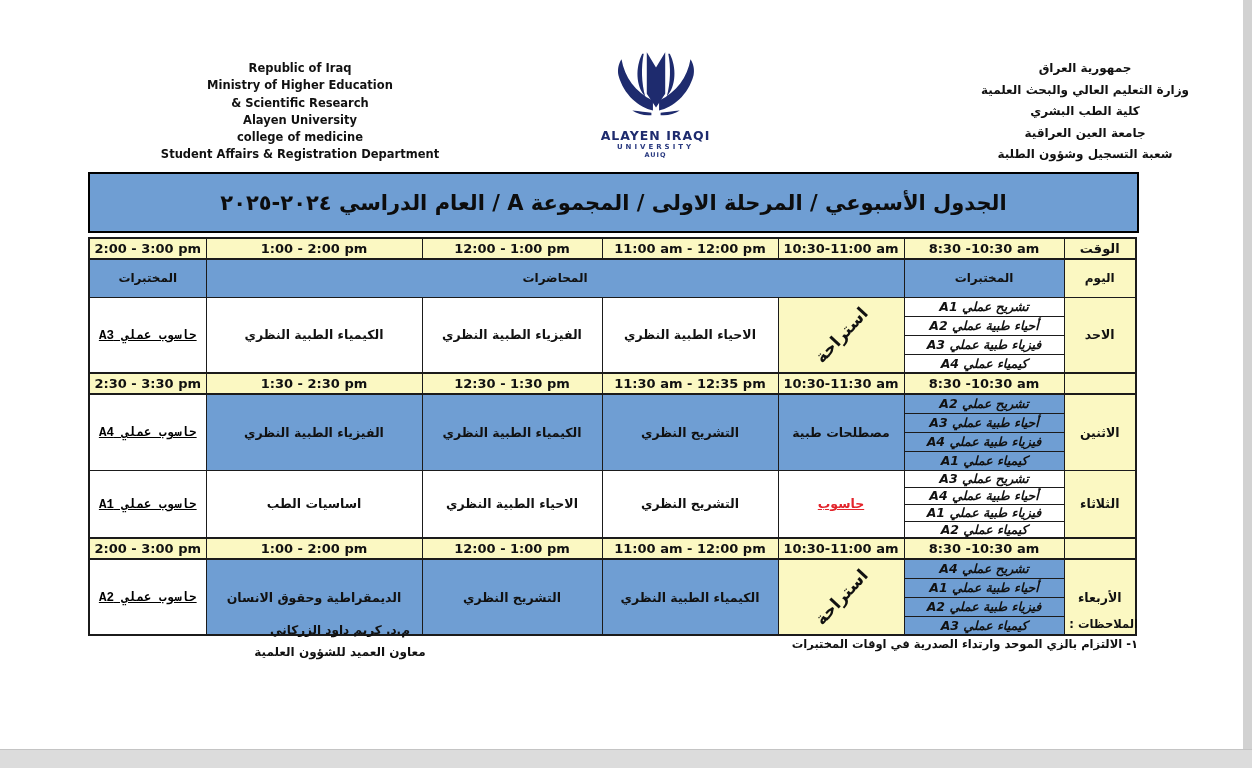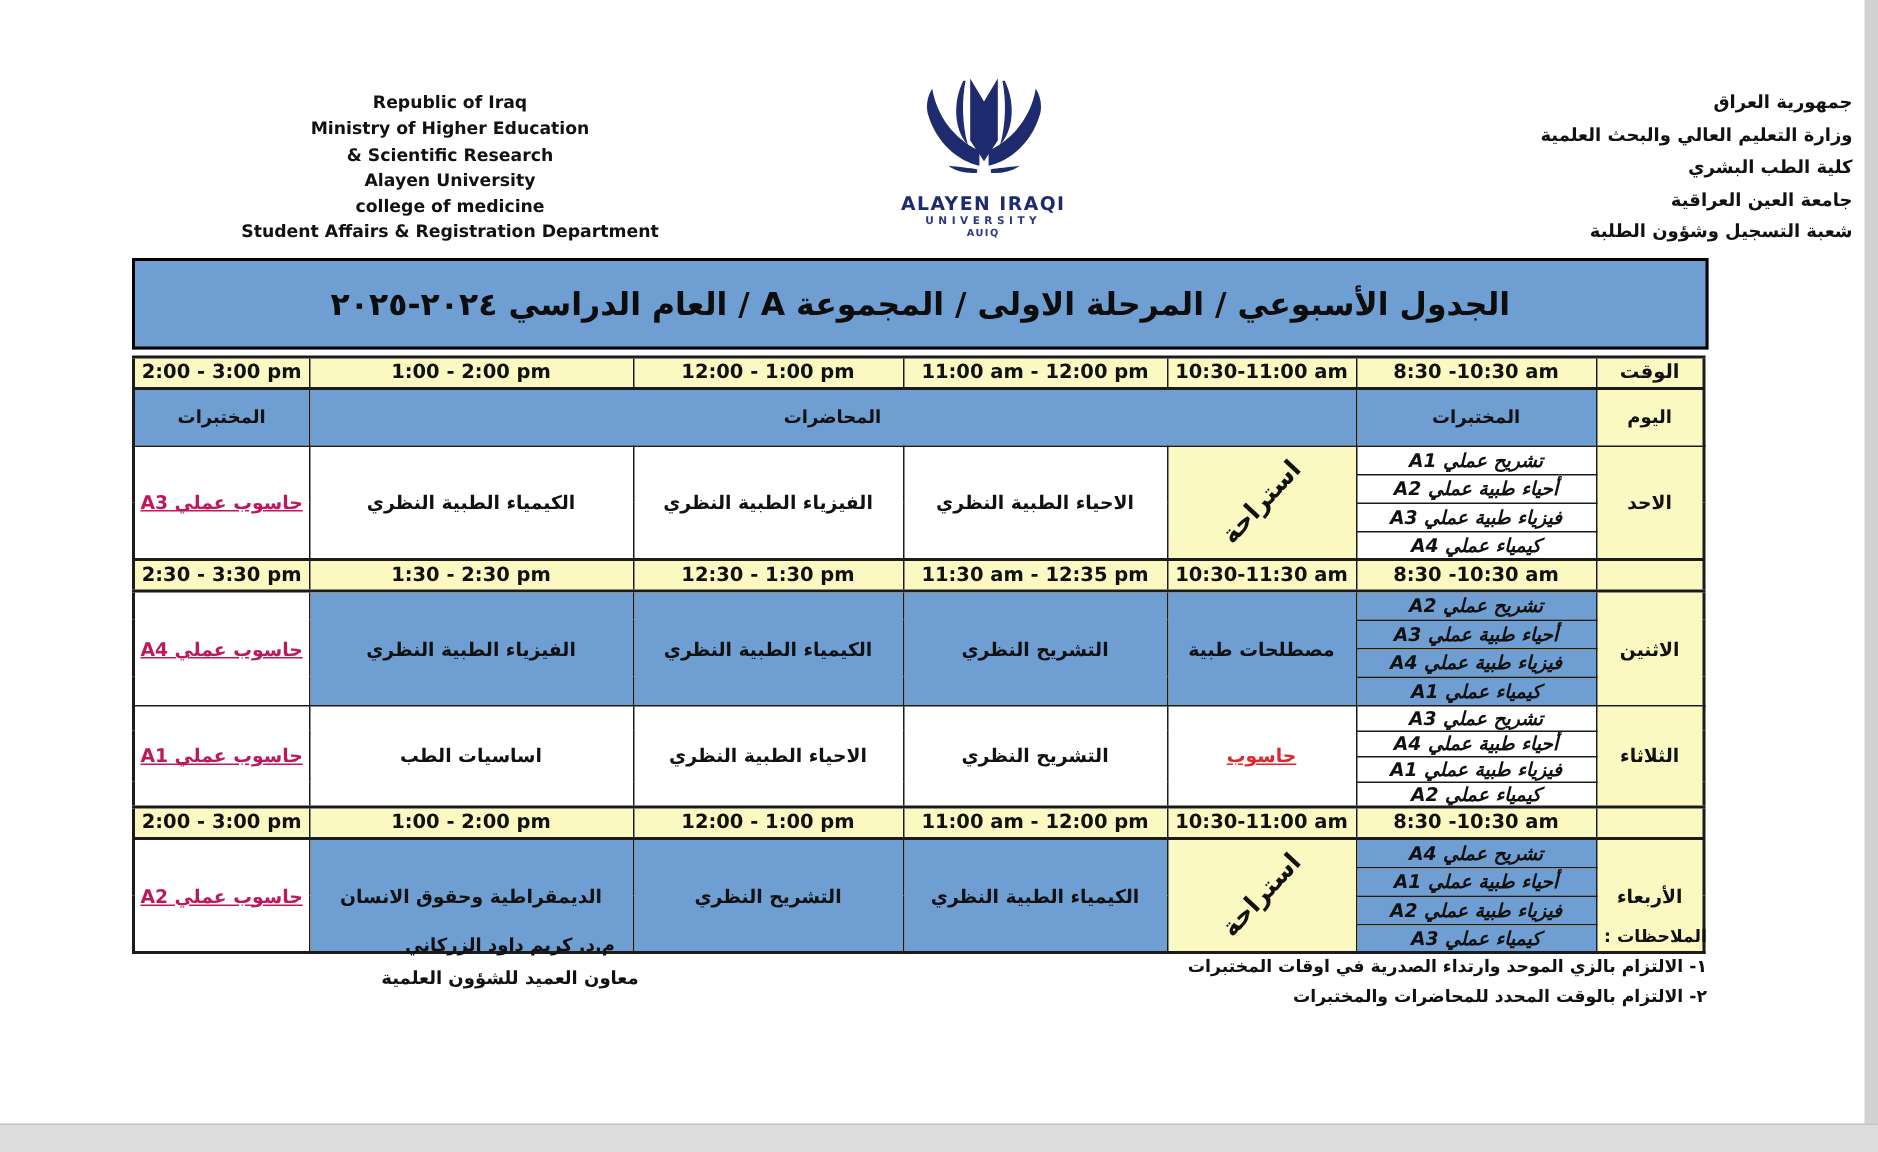--- a/index.html
+++ b/index.html
@@ -8,21 +8,21 @@
     position:relative; overflow:hidden; background:#ffffff;
     font-family:"DejaVu Sans","Liberation Sans",sans-serif; color:#111;
   }
   
   .edge-right { position:absolute; top:0; right:0; width:9px; height:100%; background:#d2d2d2; }
   .edge-bottom { position:absolute; left:0; bottom:0; width:100%; height:19px; background:#dcdcdc; border-top:1px solid #c4c4c4; }
 
   
   .hdr-en { position:absolute; left:100px; top:60px; width:400px; text-align:center;
             font-size:11.5px; font-weight:bold; line-height:1.5; }
-  .hdr-ar { position:absolute; left:935px; top:58px; width:300px; 
+  .hdr-ar { position:absolute; left:935px; top:58px; width:300px; text-align:center;
             direction:rtl; font-size:12px; font-weight:bold; line-height:1.8; }
   .logo { position:absolute; left:583px; top:46px; width:145px; text-align:center; }
   .logo svg { display:block; margin:0 auto; }
   .logo-name { font-size:12.5px; font-weight:bold; color:#1e2b6e; letter-spacing:1px; margin-top:2px; }
   .logo-sub  { font-size:7px;  font-weight:bold; color:#2a3a80; letter-spacing:3px; }
   .logo-sub2 { font-size:6.5px; font-weight:bold; color:#2a3a80; letter-spacing:1px; }
 
   
   .title-bar {
     position:absolute; left:88px; top:172px; width:1051px; height:61px;
@@ -43,21 +43,21 @@
   .time-row td { height:21px; font-size:13px; direction:ltr;
                  border-top:2px solid #1b1b1b; border-bottom:2px solid #1b1b1b; }
   .time-row td.corner { direction:rtl; }
   .subhdr-row td { height:38px; font-size:12px; }
 
   .day-block td { font-size:12.5px; }
   .day-block .lab-cell { height:19px;font-style:italic; }
   .day-block.short .lab-cell { height:17px; }
   .day-cell { font-size:13.5px; }
   .lecture-cell { font-size:14px; }
-  .computer-cell { font-size:13px; color:#be185d; text-decoration:underline; }
+  .computer-cell { font-size:13px; color:#000000; text-decoration:underline;font-family:Liberation Mono, monospace; }
   .mid-red { font-size:13.5px; color:#e3242b; text-decoration:underline;margin-left:33px; }
   .mid-blue { font-size:13.5px; }
   .break-cell span { display:inline-block; transform:rotate(-47deg);
                      font-size:17px; font-weight:bold; letter-spacing:1px; }
 
   
   .signature { position:absolute; left:175px; top:620px; width:330px; text-align:center;
                direction:rtl; font-size:12px; font-weight:bold; line-height:1.8; }
   .notes { position:absolute; left:788px; top:614px; width:350px; text-align:right;
            direction:rtl; font-size:11.5px; font-weight:bold; line-height:1.75; }
@@ -249,17 +249,16 @@
 </table>
 
 <div class="signature">
   <div>م.د. كريم داود الزركاني</div>
   <div>معاون العميد للشؤون العلمية</div>
 </div>
 
 <div class="notes">
   <div>الملاحظات :</div>
   <div>١- الالتزام بالزي الموحد وارتداء الصدرية في اوقات المختبرات</div>
-  <div>٢- الالتزام بالوقت المحدد للمحاضرات والمختبرات</div>
 </div>
 
 <div class="edge-right"></div>
 <div class="edge-bottom"></div>
 
 </body></html>

